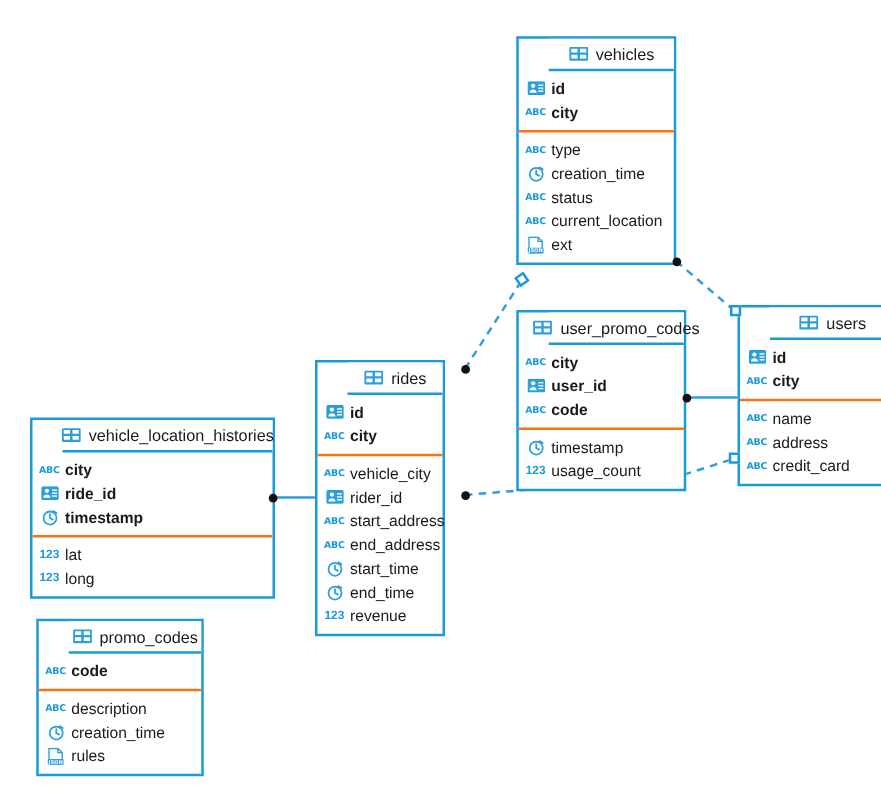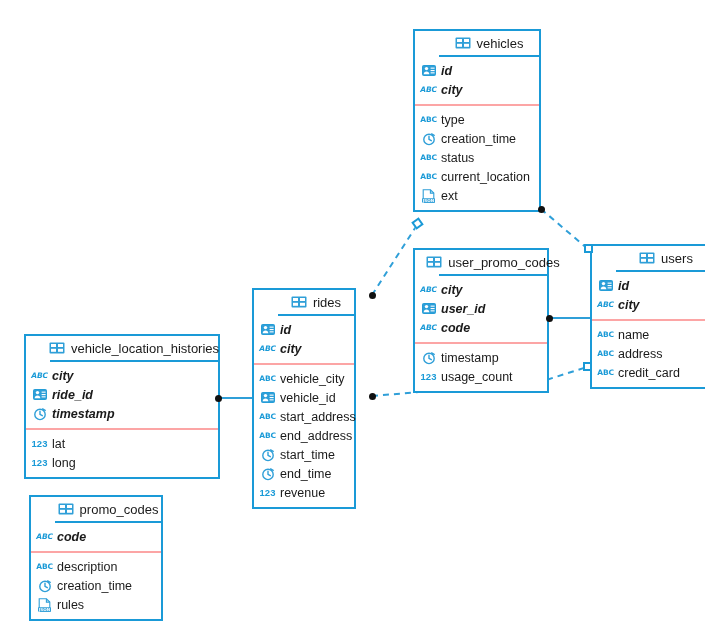--- a/index.html
+++ b/index.html
@@ -55,22 +55,21 @@
     font-size: 13px;
     color: #1a1a1a;
     white-space: nowrap;
   }
 
   .field-group {
     box-sizing: border-box;
     padding: 4px 0 5px 0;
   }
   .field-group.pk-group {
-    border-bottom: 2px solid #fca5a5;
-    font-style: italic;
+    border-bottom: 2px solid #f97316;
   }
 
   .field-row {
     display: flex;
     align-items: center;
     gap: 5px;
     height: 19px;
     padding: 0 6px;
     white-space: nowrap;
   }
@@ -376,21 +375,21 @@
             <svg width="14" height="11" viewBox="0 0 14 11">
               <rect x="0.5" y="0.5" width="13" height="10" rx="1" fill="#ffffff" stroke="#1a9ad7"></rect>
               <rect x="0.5" y="0.5" width="13" height="10" rx="1" fill="#2f9fd8"></rect>
               <circle cx="4.5" cy="3.6" r="1.7" fill="#ffffff"></circle>
               <path d="M1.7 9.2c0-1.7 1.2-2.6 2.8-2.6s2.8.9 2.8 2.6z" fill="#ffffff"></path>
               <rect x="8.6" y="2.6" width="4" height="1.1" fill="#ffffff"></rect>
               <rect x="8.6" y="5" width="4" height="1.1" fill="#ffffff"></rect>
               <rect x="8.6" y="7.3" width="4" height="1.1" fill="#ffffff"></rect>
             </svg>
           </span>
-          <span class="field-name">vehicle_id</span>
+          <span class="field-name">rider_id</span>
         </div>
         <div class="field-row">
           <span class="ico ico-abc">ABC</span>
           <span class="field-name">start_address</span>
         </div>
         <div class="field-row">
           <span class="ico ico-abc">ABC</span>
           <span class="field-name">end_address</span>
         </div>
         <div class="field-row">

